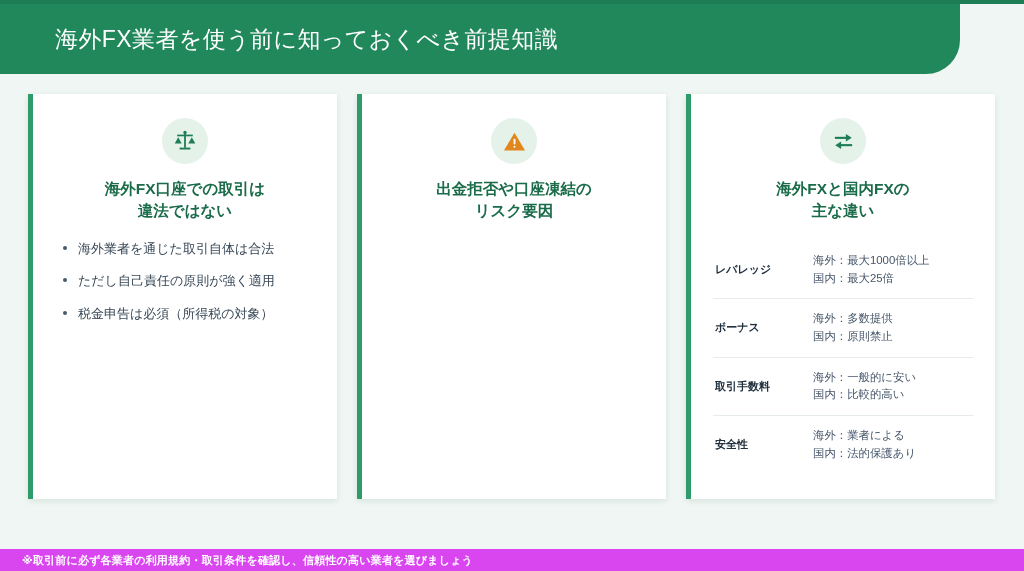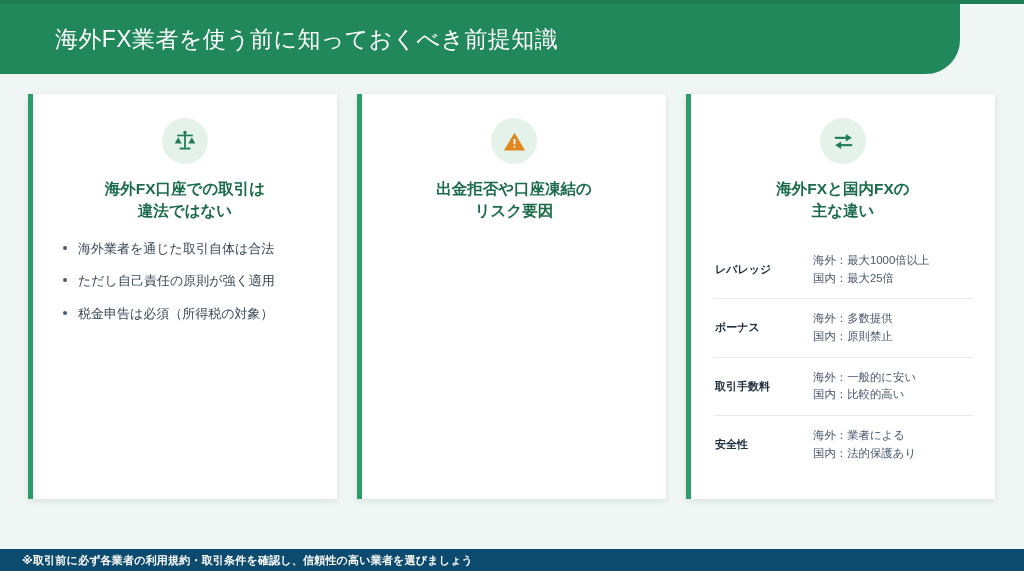--- a/index.html
+++ b/index.html
@@ -161,21 +161,21 @@
   }
   .cmp-values span { display: block; }
 
   
   .footer {
     position: absolute;
     left: 0;
     bottom: 0;
     width: 100%;
     height: 22px;
-    background: #0c4a6e;
+    background: #d946ef;
     display: flex;
     align-items: center;
     padding-left: 22px;
   }
 
   .footer-text {
     color: #ffffff;
     font-size: 11px;
     font-weight: bold;
     letter-spacing: 0.2px;

